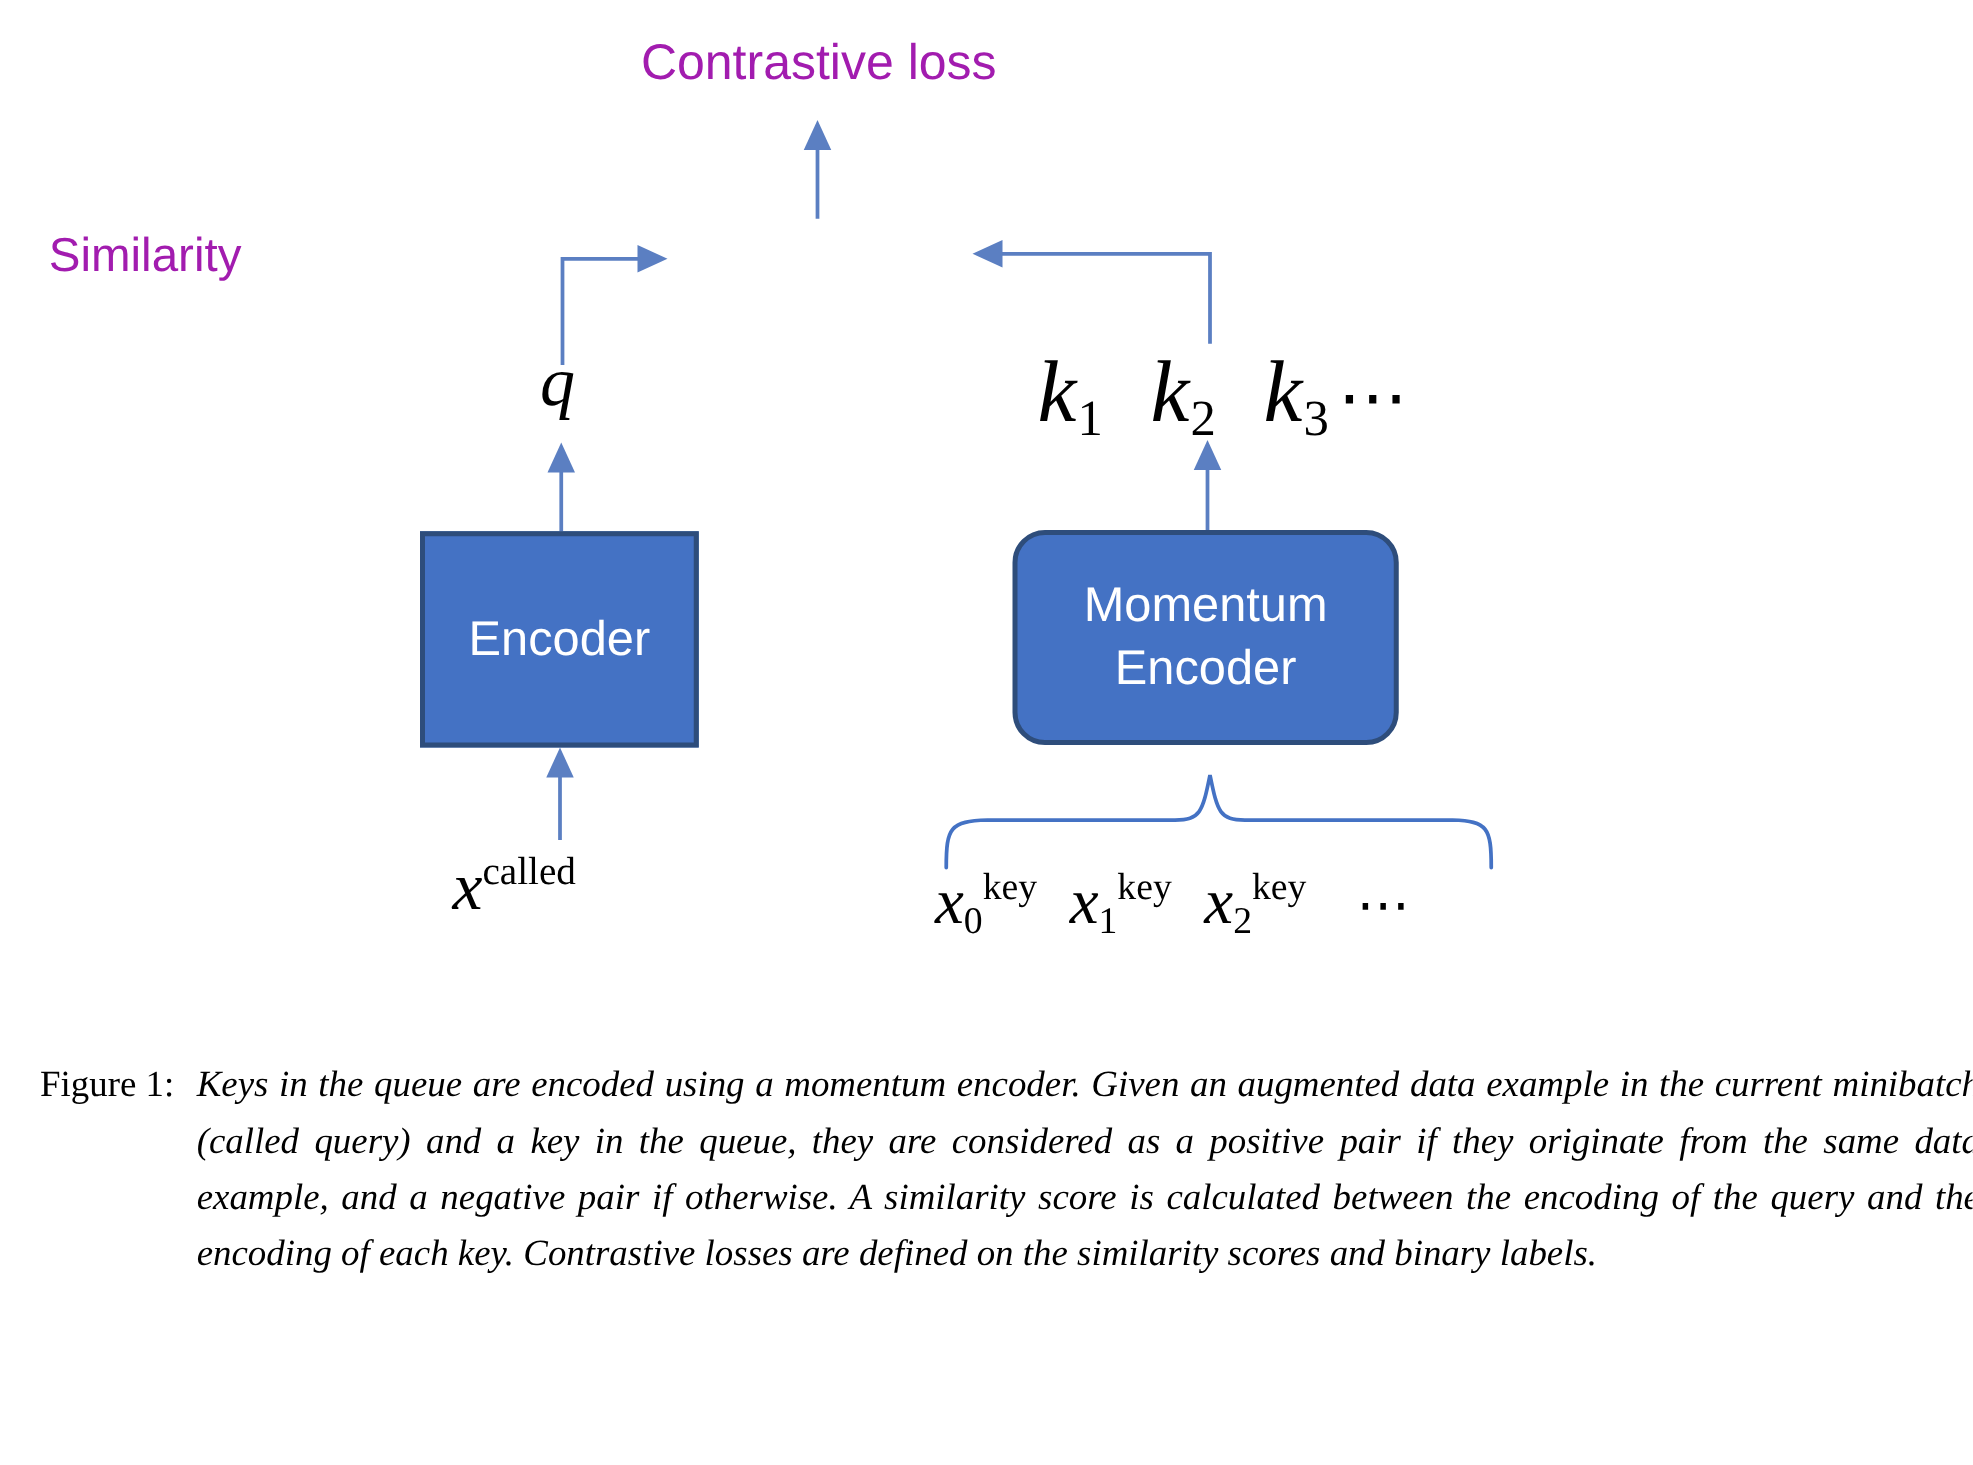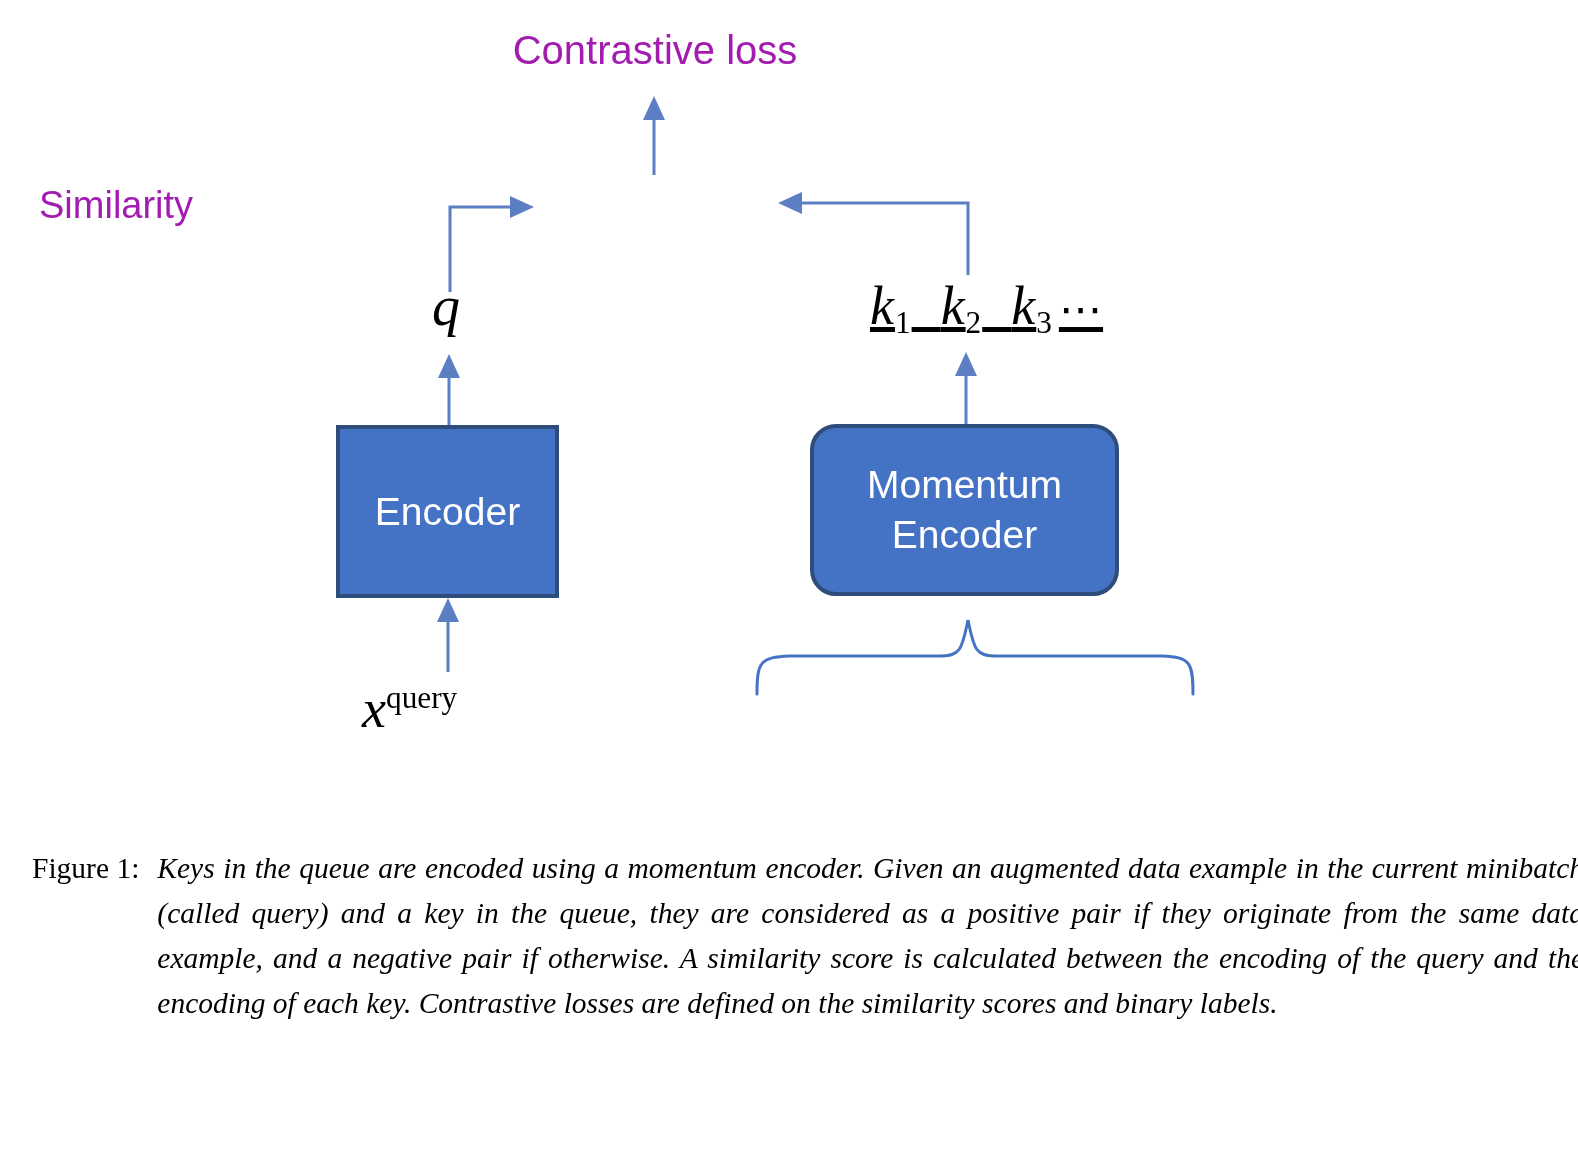--- a/index.html
+++ b/index.html
@@ -109,25 +109,24 @@
   .math sup { vertical-align: 0.62em; }
   .math sub { vertical-align: -0.28em; }
 
   #q-label {
     left: 432px;
     top: 274px;
     font-size: 56px;
   }
 
   #k-labels {
-    left: 870px;
+    left: 830px;
     top: 275px;
-    font-size: 54px;
+    font-size: 70px;
     letter-spacing: 1px;
-    text-decoration: underline;
   }
   #k-labels .kdots {
     font-family: "Liberation Serif", serif;
     font-size: 0.8em;
     padding-left: 6px;
   }
 
   #x-query-label {
     left: 362px;
     top: 678px;
@@ -241,22 +240,25 @@
   <div class="box" id="encoder-box">
     <span class="box-label">Encoder</span>
   </div>
 
   <div class="box" id="momentum-encoder-box">
     <span class="box-label">Momentum
 Encoder</span>
   </div>
 
   <div class="math" id="x-query-label">
-    <i>x</i><sup>query</sup>
-  </div>
-
+    <i>x</i><sup>called</sup>
+  </div>
+
+  <div class="math" id="x-key-labels">
+    <span class="xk"><i>x</i><sub>0</sub><sup>key</sup></span><span class="xk"><i>x</i><sub>1</sub><sup>key</sup></span><span class="xk"><i>x</i><sub>2</sub><sup>key</sup></span><span class="kdots">⋯</span>
+  </div>
 
 </div>
 
 <div id="caption">
   <span id="caption-label">Figure 1:</span>
   <span id="caption-body">Keys in the queue are encoded using a momentum encoder. Given an augmented data example in the current minibatch (called query) and a key in the queue, they are considered as a positive pair if they originate from the same data example, and a negative pair if otherwise. A similarity score is calculated between the encoding of the query and the encoding of each key. Contrastive losses are defined on the similarity scores and binary labels.</span>
 </div>
 
 </body></html>

